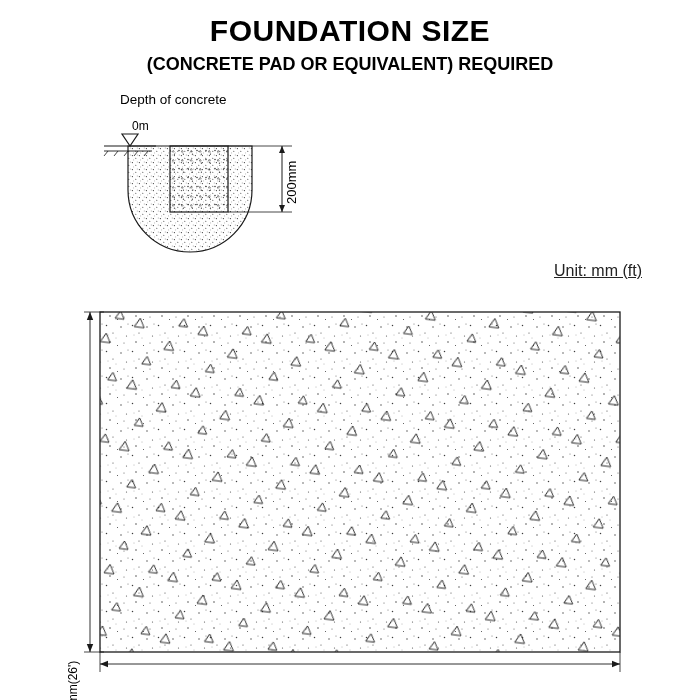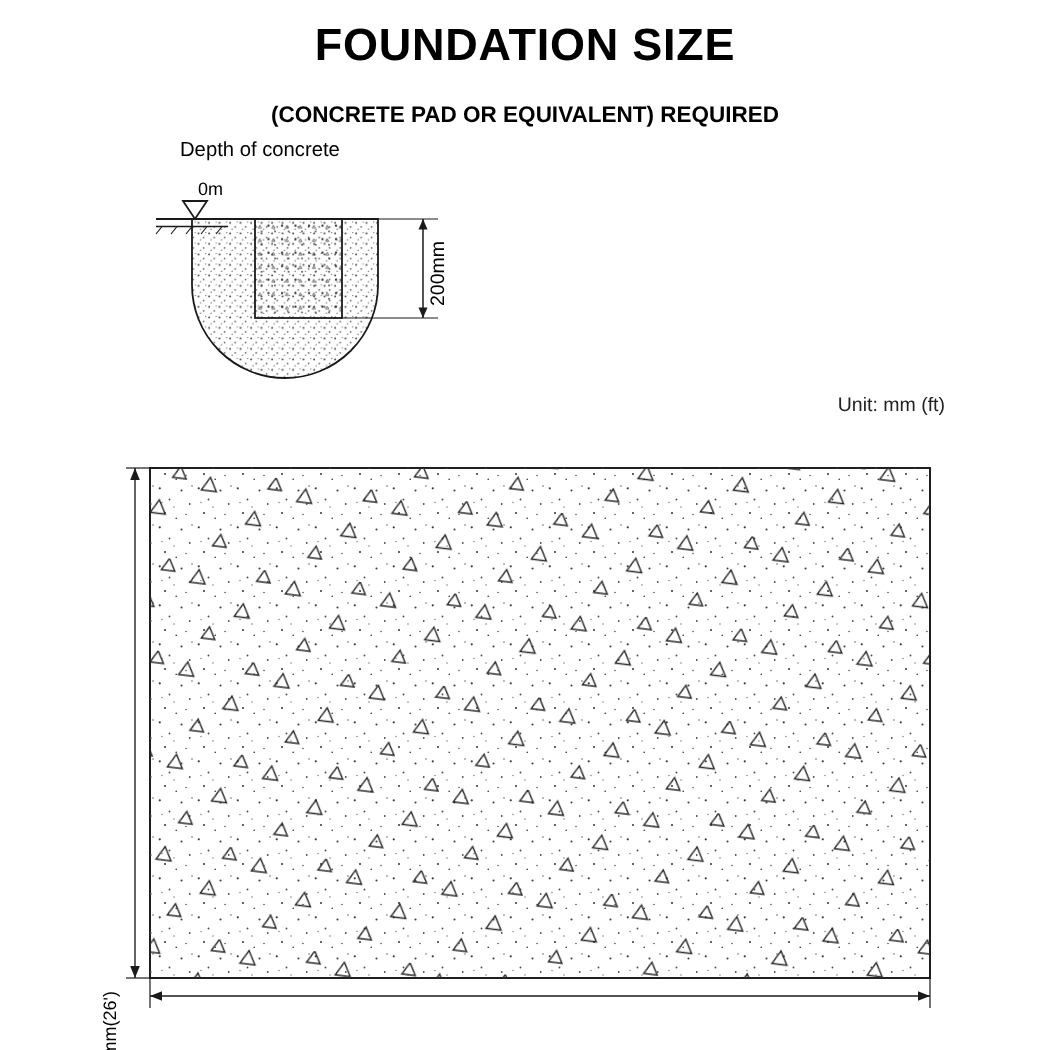--- a/index.html
+++ b/index.html
@@ -29,25 +29,25 @@
     width: 700px;
     text-align: center;
   }
   .title-main {
     font-size: 30px;
     font-weight: bold;
     letter-spacing: 0.5px;
     line-height: 34px;
   }
   .title-sub {
-    font-size: 15px;
+    font-size: 18px;
     font-weight: bold;
     letter-spacing: 0px;
     line-height: 28px;
-    margin-top: 15px;
+    margin-top: 2px;
   }
 
   
   .depth-label {
     position: absolute;
     left: 120px;
     top: 92px;
     font-size: 13.5px;
     font-weight: normal;
   }
@@ -55,24 +55,25 @@
   
   .section-svg {
     position: absolute;
     left: 96px;
     top: 112px;
   }
 
   
   .unit-note {
     position: absolute;
-    right: 70px;
+    right: 58px;
     top: 262px;
-    font-size: 13px;
+    font-size: 16px;
     color: #222;
+    text-decoration: underline;
   }
 
   
   .plan-wrap {
     position: absolute;
     left: 0;
     top: 296px;
     width: 700px;
     height: 390px;
   }

